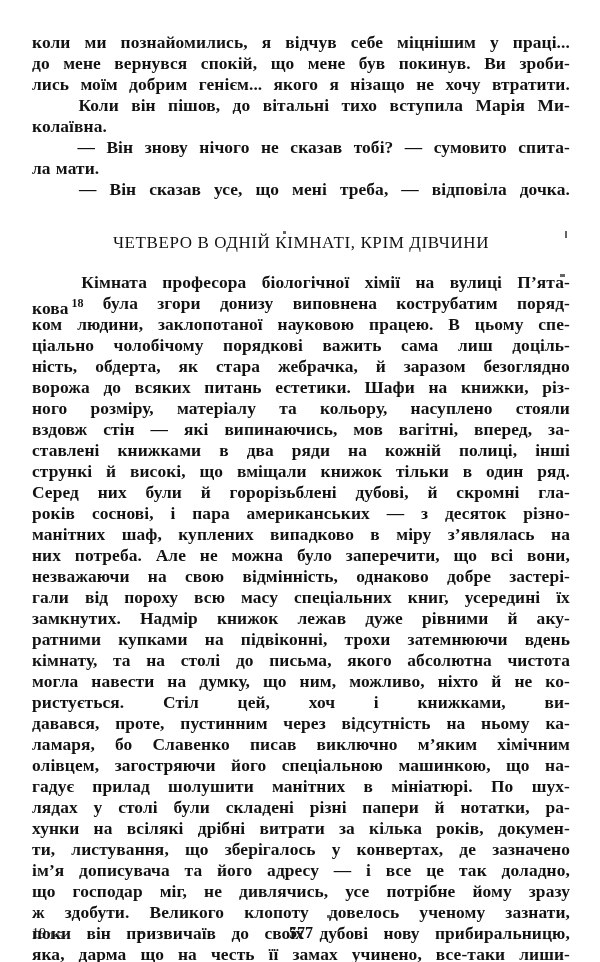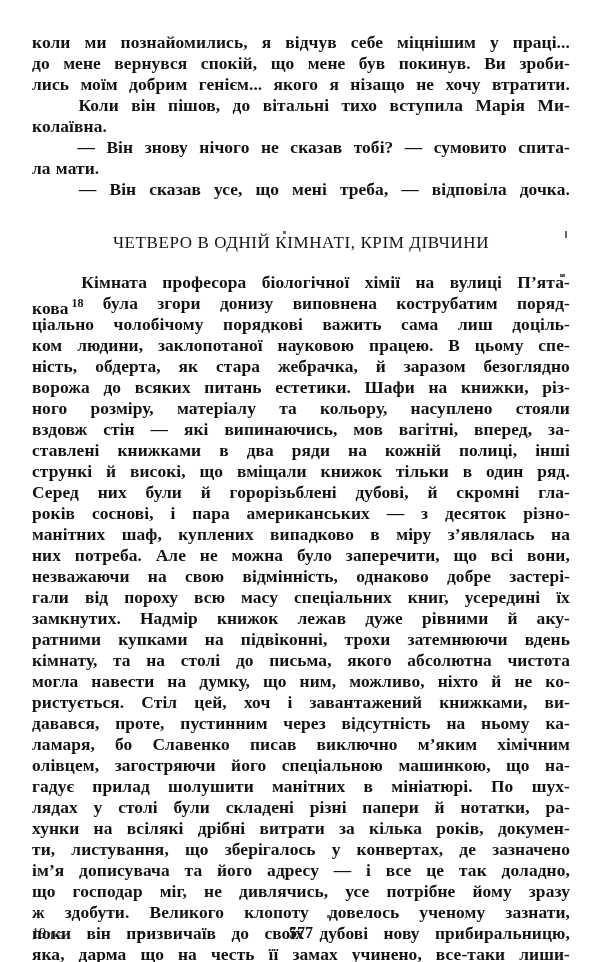--- a/index.html
+++ b/index.html
@@ -143,39 +143,39 @@
         <div class="ln just"><span class="indent"></span><span class="w">—</span><span class="w">Він</span><span class="w">сказав</span><span class="w">усе,</span><span class="w">що</span><span class="w">мені</span><span class="w">треба,</span><span class="w">—</span><span class="w">відповіла</span><span class="w">дочка.</span></div>
       </div>
     </div>
 
   <div class="heading">ЧЕТВЕРО В ОДНІЙ КІМНАТІ, КРІМ ДІВЧИНИ</div>
 
   <div class="textblock" id="block-body" style="top:272px;">
       <div>
         <div class="ln just"><span class="indent"></span><span class="w">Кімната</span><span class="w">професора</span><span class="w">біологічної</span><span class="w">хімії</span><span class="w">на</span><span class="w">вулиці</span><span class="w">П’ята-</span></div>
         <div class="ln just"><span class="w">кова<sup class="fn">18</sup></span><span class="w">була</span><span class="w">згори</span><span class="w">донизу</span><span class="w">виповнена</span><span class="w">кострубатим</span><span class="w">поряд-</span></div>
+        <div class="ln just"><span class="w">ком</span><span class="w">людини,</span><span class="w">заклопотаної</span><span class="w">науковою</span><span class="w">працею.</span><span class="w">В</span><span class="w">цьому</span><span class="w">спе-</span></div>
         <div class="ln just"><span class="w">ціально</span><span class="w">чолобічому</span><span class="w">порядкові</span><span class="w">важить</span><span class="w">сама</span><span class="w">лиш</span><span class="w">доціль-</span></div>
-        <div class="ln just"><span class="w">ком</span><span class="w">людини,</span><span class="w">заклопотаної</span><span class="w">науковою</span><span class="w">працею.</span><span class="w">В</span><span class="w">цьому</span><span class="w">спе-</span></div>
         <div class="ln just"><span class="w">ність,</span><span class="w">обдерта,</span><span class="w">як</span><span class="w">стара</span><span class="w">жебрачка,</span><span class="w">й</span><span class="w">заразом</span><span class="w">безоглядно</span></div>
         <div class="ln just"><span class="w">ворожа</span><span class="w">до</span><span class="w">всяких</span><span class="w">питань</span><span class="w">естетики.</span><span class="w">Шафи</span><span class="w">на</span><span class="w">книжки,</span><span class="w">різ-</span></div>
         <div class="ln just"><span class="w">ного</span><span class="w">розміру,</span><span class="w">матеріалу</span><span class="w">та</span><span class="w">кольору,</span><span class="w">насуплено</span><span class="w">стояли</span></div>
         <div class="ln just"><span class="w">вздовж</span><span class="w">стін</span><span class="w">—</span><span class="w">які</span><span class="w">випинаючись,</span><span class="w">мов</span><span class="w">вагітні,</span><span class="w">вперед,</span><span class="w">за-</span></div>
         <div class="ln just"><span class="w">ставлені</span><span class="w">книжками</span><span class="w">в</span><span class="w">два</span><span class="w">ряди</span><span class="w">на</span><span class="w">кожній</span><span class="w">полиці,</span><span class="w">інші</span></div>
         <div class="ln just"><span class="w">стрункі</span><span class="w">й</span><span class="w">високі,</span><span class="w">що</span><span class="w">вміщали</span><span class="w">книжок</span><span class="w">тільки</span><span class="w">в</span><span class="w">один</span><span class="w">ряд.</span></div>
         <div class="ln just"><span class="w">Серед</span><span class="w">них</span><span class="w">були</span><span class="w">й</span><span class="w">горорізьблені</span><span class="w">дубові,</span><span class="w">й</span><span class="w">скромні</span><span class="w">гла-</span></div>
         <div class="ln just"><span class="w">років</span><span class="w">соснові,</span><span class="w">і</span><span class="w">пара</span><span class="w">американських</span><span class="w">—</span><span class="w">з</span><span class="w">десяток</span><span class="w">різно-</span></div>
         <div class="ln just"><span class="w">манітних</span><span class="w">шаф,</span><span class="w">куплених</span><span class="w">випадково</span><span class="w">в</span><span class="w">міру</span><span class="w">з’являлась</span><span class="w">на</span></div>
         <div class="ln just"><span class="w">них</span><span class="w">потреба.</span><span class="w">Але</span><span class="w">не</span><span class="w">можна</span><span class="w">було</span><span class="w">заперечити,</span><span class="w">що</span><span class="w">всі</span><span class="w">вони,</span></div>
         <div class="ln just"><span class="w">незважаючи</span><span class="w">на</span><span class="w">свою</span><span class="w">відмінність,</span><span class="w">однаково</span><span class="w">добре</span><span class="w">застері-</span></div>
         <div class="ln just"><span class="w">гали</span><span class="w">від</span><span class="w">пороху</span><span class="w">всю</span><span class="w">масу</span><span class="w">спеціальних</span><span class="w">книг,</span><span class="w">усередині</span><span class="w">їх</span></div>
         <div class="ln just"><span class="w">замкнутих.</span><span class="w">Надмір</span><span class="w">книжок</span><span class="w">лежав</span><span class="w">дуже</span><span class="w">рівними</span><span class="w">й</span><span class="w">аку-</span></div>
         <div class="ln just"><span class="w">ратними</span><span class="w">купками</span><span class="w">на</span><span class="w">підвіконні,</span><span class="w">трохи</span><span class="w">затемнюючи</span><span class="w">вдень</span></div>
         <div class="ln just"><span class="w">кімнату,</span><span class="w">та</span><span class="w">на</span><span class="w">столі</span><span class="w">до</span><span class="w">письма,</span><span class="w">якого</span><span class="w">абсолютна</span><span class="w">чистота</span></div>
         <div class="ln just"><span class="w">могла</span><span class="w">навести</span><span class="w">на</span><span class="w">думку,</span><span class="w">що</span><span class="w">ним,</span><span class="w">можливо,</span><span class="w">ніхто</span><span class="w">й</span><span class="w">не</span><span class="w">ко-</span></div>
-        <div class="ln just"><span class="w">ристується.</span><span class="w">Стіл</span><span class="w">цей,</span><span class="w">хоч</span><span class="w">і</span><span class="w">завантажений</span><span class="w">книжками,</span><span class="w">ви-</span></div>
+        <div class="ln just"><span class="w">ристується.</span><span class="w">Стіл</span><span class="w">цей,</span><span class="w">хоч</span><span class="w">і</span><span class="w">книжками,</span><span class="w">ви-</span></div>
         <div class="ln just"><span class="w">давався,</span><span class="w">проте,</span><span class="w">пустинним</span><span class="w">через</span><span class="w">відсутність</span><span class="w">на</span><span class="w">ньому</span><span class="w">ка-</span></div>
         <div class="ln just"><span class="w">ламаря,</span><span class="w">бо</span><span class="w">Славенко</span><span class="w">писав</span><span class="w">виключно</span><span class="w">м’яким</span><span class="w">хімічним</span></div>
         <div class="ln just"><span class="w">олівцем,</span><span class="w">загостряючи</span><span class="w">його</span><span class="w">спеціальною</span><span class="w">машинкою,</span><span class="w">що</span><span class="w">на-</span></div>
         <div class="ln just"><span class="w">гадує</span><span class="w">прилад</span><span class="w">шолушити</span><span class="w">манітних</span><span class="w">в</span><span class="w">мініатюрі.</span><span class="w">По</span><span class="w">шух-</span></div>
         <div class="ln just"><span class="w">лядах</span><span class="w">у</span><span class="w">столі</span><span class="w">були</span><span class="w">складені</span><span class="w">різні</span><span class="w">папери</span><span class="w">й</span><span class="w">нотатки,</span><span class="w">ра-</span></div>
         <div class="ln just"><span class="w">хунки</span><span class="w">на</span><span class="w">всілякі</span><span class="w">дрібні</span><span class="w">витрати</span><span class="w">за</span><span class="w">кілька</span><span class="w">років,</span><span class="w">докумен-</span></div>
         <div class="ln just"><span class="w">ти,</span><span class="w">листування,</span><span class="w">що</span><span class="w">зберігалось</span><span class="w">у</span><span class="w">конвертах,</span><span class="w">де</span><span class="w">зазначено</span></div>
         <div class="ln just"><span class="w">ім’я</span><span class="w">дописувача</span><span class="w">та</span><span class="w">його</span><span class="w">адресу</span><span class="w">—</span><span class="w">і</span><span class="w">все</span><span class="w">це</span><span class="w">так</span><span class="w">доладно,</span></div>
         <div class="ln just"><span class="w">що</span><span class="w">господар</span><span class="w">міг,</span><span class="w">не</span><span class="w">дивлячись,</span><span class="w">усе</span><span class="w">потрібне</span><span class="w">йому</span><span class="w">зразу</span></div>
         <div class="ln just"><span class="w">ж</span><span class="w">здобути.</span><span class="w">Великого</span><span class="w">клопоту</span><span class="w">довелось</span><span class="w">ученому</span><span class="w">зазнати,</span></div>

